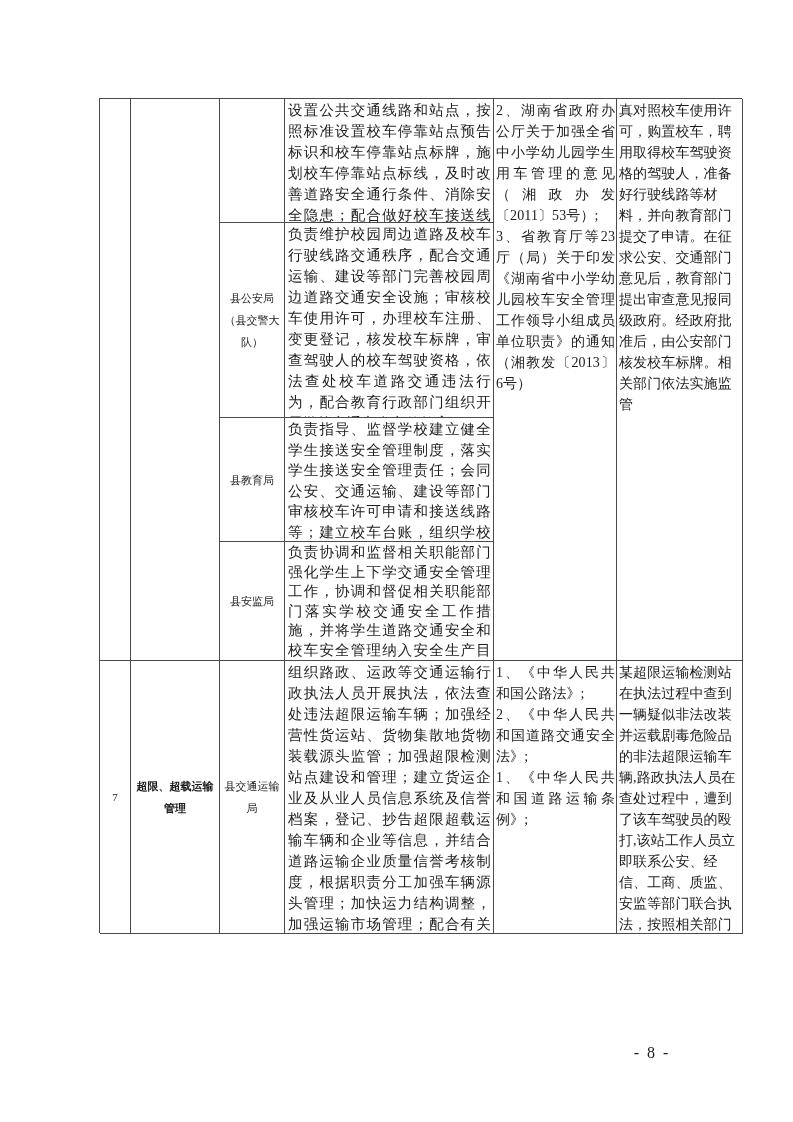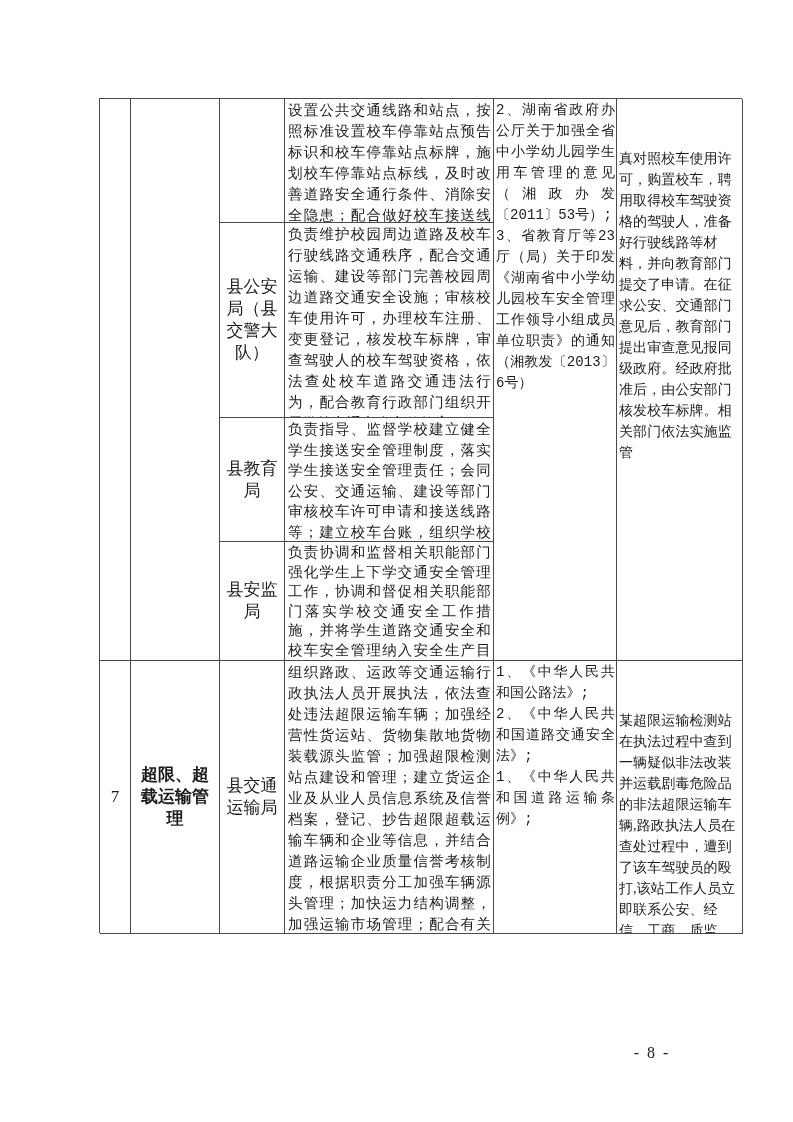--- a/index.html
+++ b/index.html
@@ -37,31 +37,31 @@
     padding: 1px 2px 0 3px;
     letter-spacing: 0.2px;
   }
   .ref-text, .case-text {
     font-size: 14px;
     line-height: 21px;
     text-align: justify;
     padding: 1px 1px 0 2px;
     letter-spacing: 0.1px;
   }
-  .case-text { text-align: left; margin-top: 48px; }
+  .case-text { text-align: left; }
   .center-cell {
     display: flex;
     align-items: center;
     justify-content: center;
     text-align: center;
-    font-size: 17px;
+    font-size: 11px;
     line-height: 22px;
     padding: 2px;
   }
-  .ref-item { margin: 0; font-family: Liberation Mono, monospace; }
+  .ref-item { margin: 0; }
   .page-number {
     position: absolute;
     left: 616px;
     top: 1044px;
     width: 72px;
     text-align: center;
     font-size: 16px;
     letter-spacing: 2px;
     color: #1c1c1c;
   }

